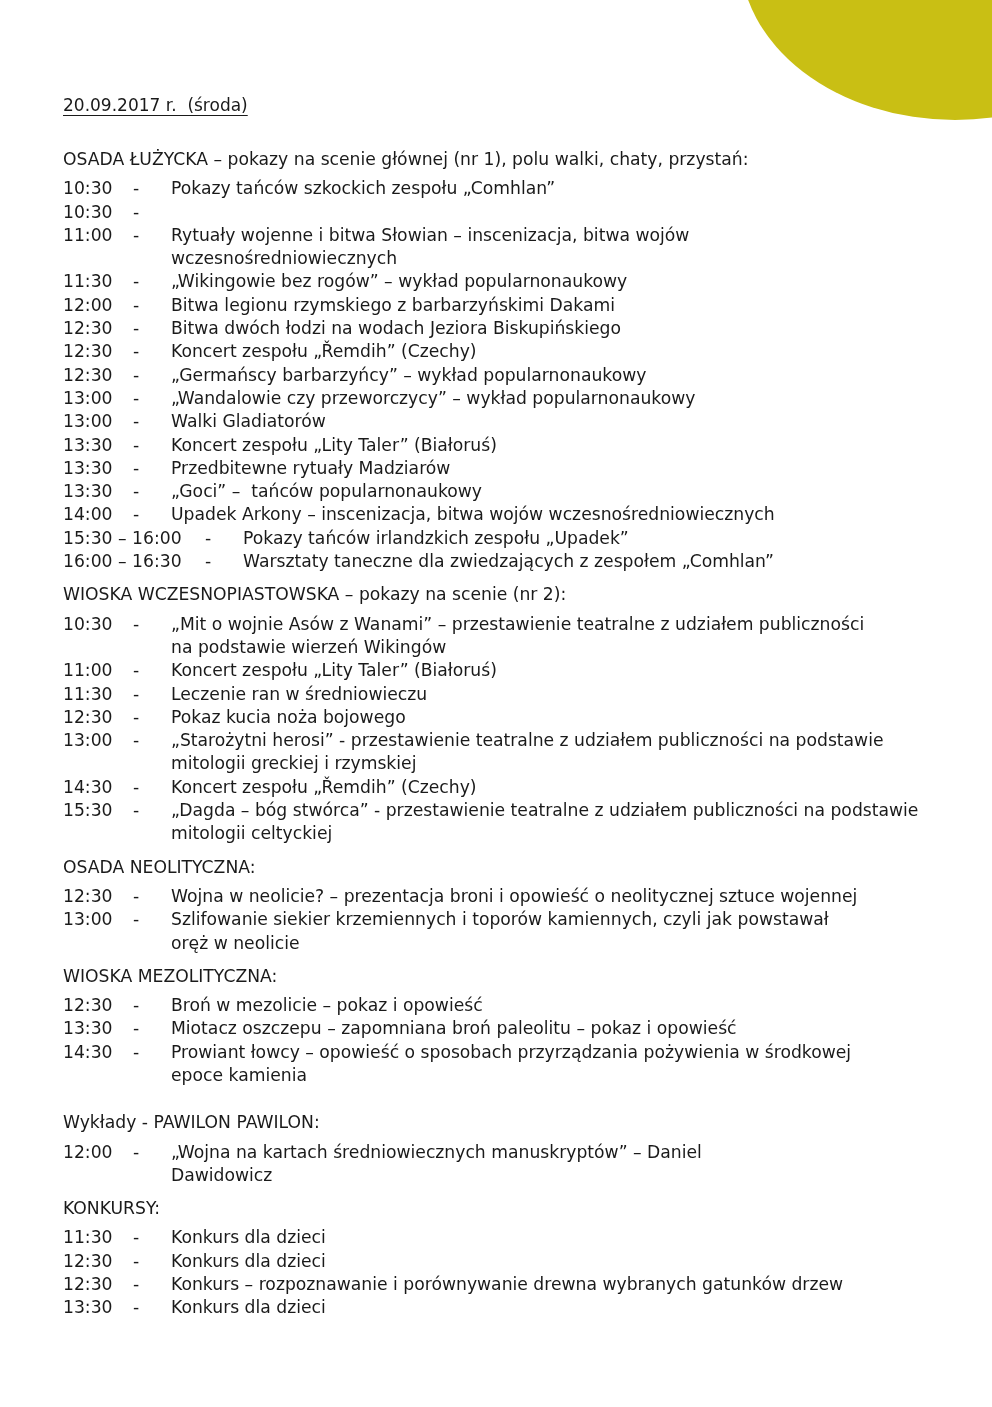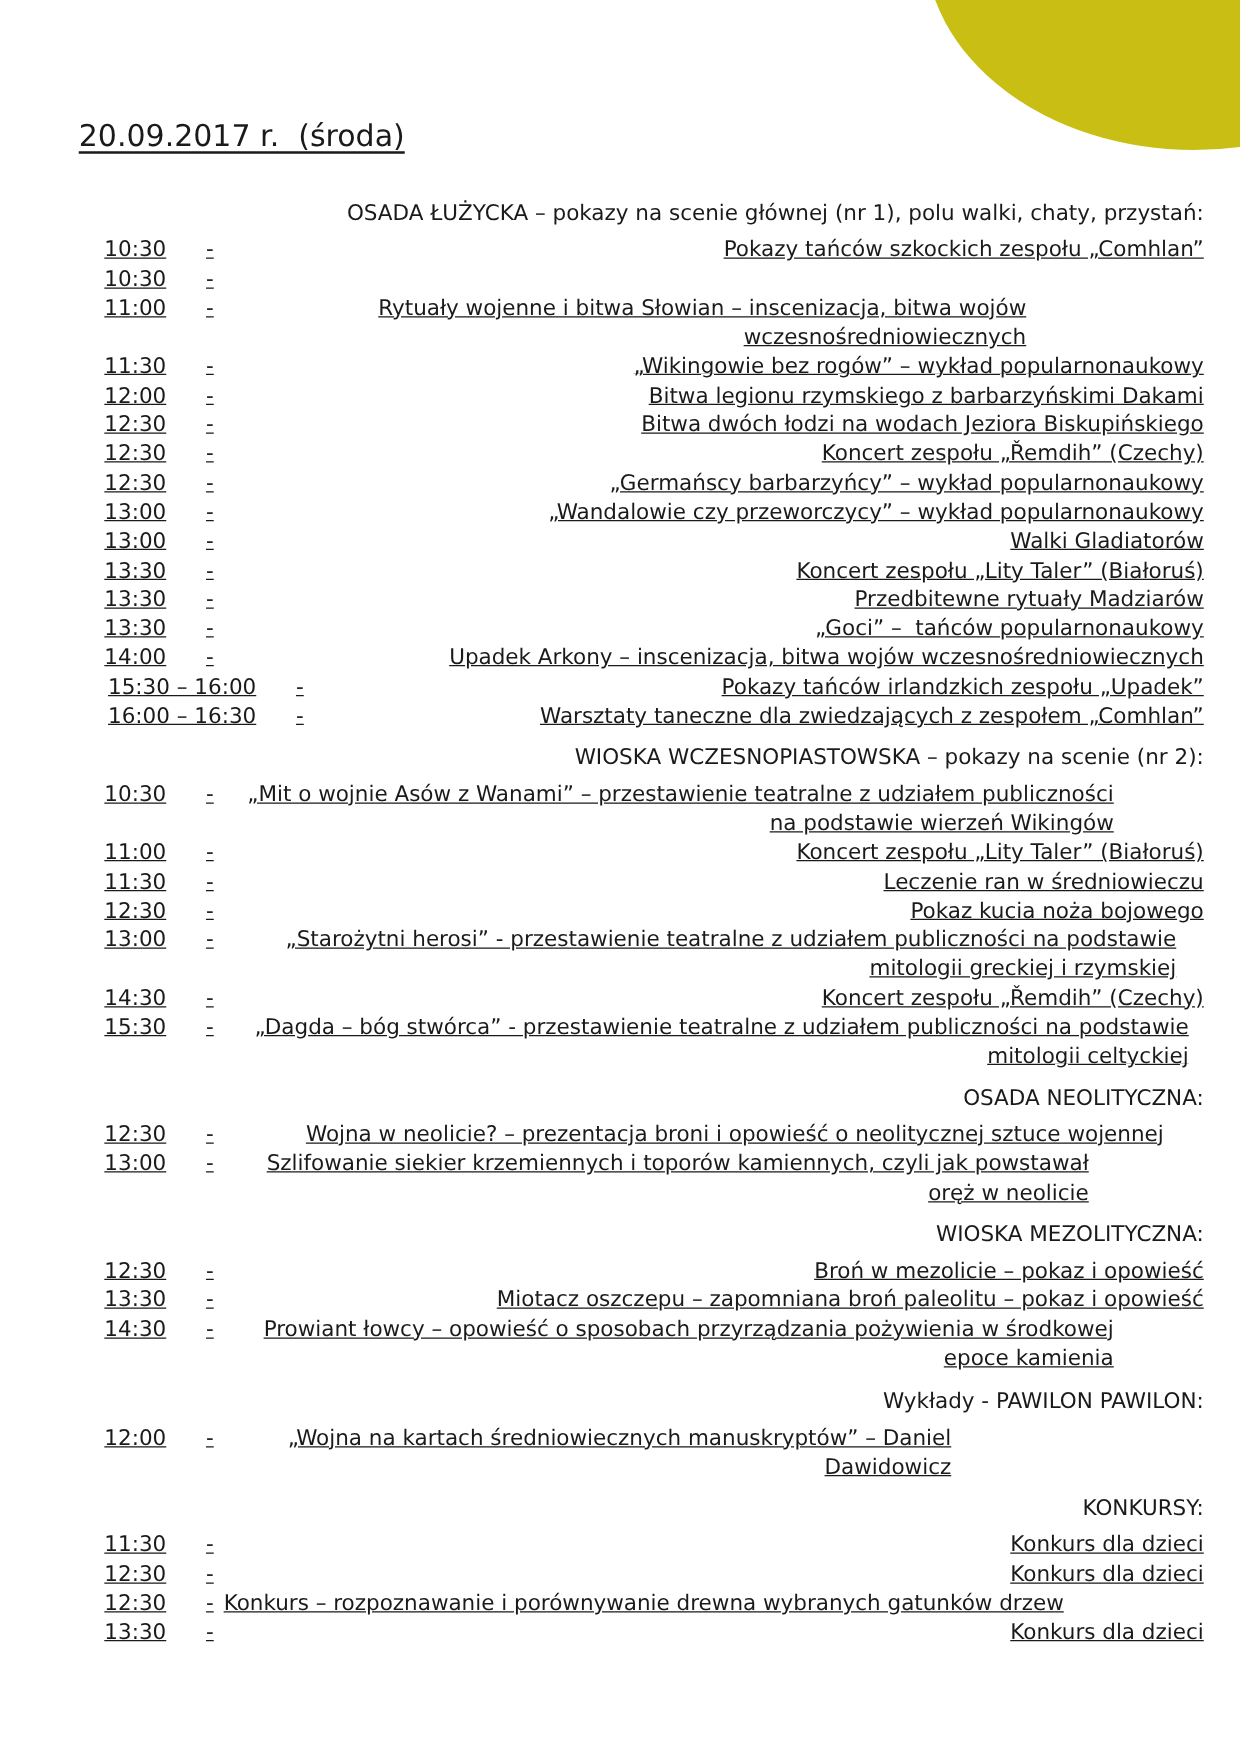--- a/index.html
+++ b/index.html
@@ -21,44 +21,42 @@
       top: -210px;
       width: 430px;
       height: 330px;
       border-radius: 50%;
       background: #c9bf14;
     }
     .page-title {
       position: absolute;
       left: 63px;
       top: 95px;
-      font-size: 24px;
+      font-size: 17px;
       text-decoration: underline;
       text-underline-offset: 4px;
       white-space: pre;
     }
     .content {
       position: absolute;
       left: 63px;
-      top: 160px;
+      top: 148px;
       width: 900px;
       font-size: 17.2px;
       line-height: 23.3px;
-      text-align: right;
     }
     .section-heading {
       white-space: pre;
       margin-bottom: 6px;
     }
     .section { margin-bottom: 10px; }
-    .section.gap-large { margin-bottom: 11px; }
+    .section.gap-large { margin-bottom: 24px; }
     .event {
       display: flex;
       align-items: flex-start;
-      text-decoration: underline;
     }
     .event-time {
       width: 70px;
       flex: none;
       white-space: pre;
     }
     .event-dash {
       width: 38px;
       flex: none;
     }

